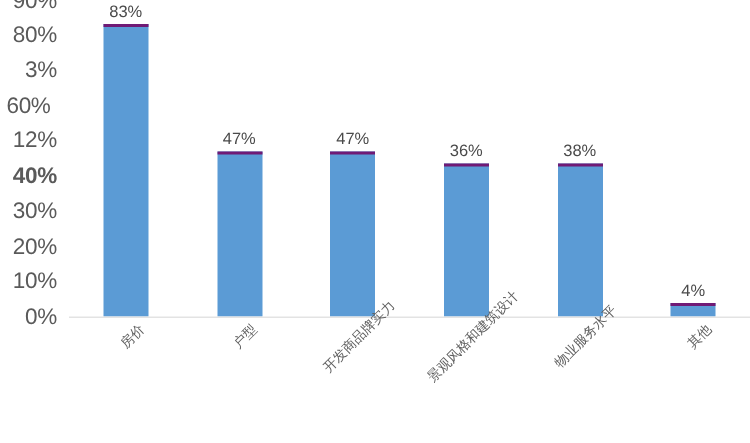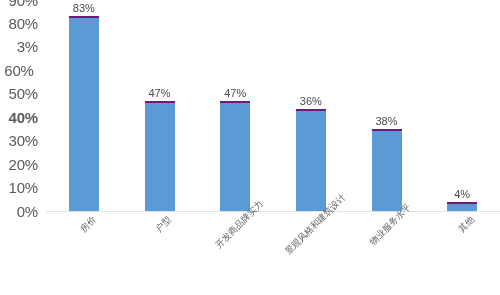--- a/index.html
+++ b/index.html
@@ -121,21 +121,21 @@
 </head>
 <body>
 
 <div id="chart-root">
 
   <div id="y-axis">
     <div class="y-tick" style="top: -5.5px;">90%</div>
     <div class="y-tick" style="top: 17.9444px;">80%</div>
     <div class="y-tick" style="top: 41.3889px;">3%</div>
     <div class="y-tick" style="top: 64.8333px; text-align: center;">60%</div>
-    <div class="y-tick" style="top: 88.2778px;">50%</div>
+    <div class="y-tick" style="top: 88.2778px;">12%</div>
     <div class="y-tick" style="top: 111.722px; font-weight: bold;">40%</div>
     <div class="y-tick" style="top: 135.167px;">30%</div>
     <div class="y-tick" style="top: 158.611px; margin-left: 16px;">20%</div>
     <div class="y-tick" style="top: 182.056px;">10%</div>
     <div class="y-tick" style="top: 205.5px;">0%</div>
   </div>
 
   <div id="plot-area">
     <div id="bars">
       <div class="bar-slot">
@@ -152,21 +152,21 @@
         <div class="bar" style="height: 110.189px;">
           <div class="bar-label" style="top: -16px;">47%</div>
         </div>
       </div>
       <div class="bar-slot">
         <div class="bar" style="height: 102px;">
           <div class="bar-label" style="top: -16px;">36%</div>
         </div>
       </div>
       <div class="bar-slot">
-        <div class="bar" style="height: 82px;">
+        <div class="bar" style="height: 102px;">
           <div class="bar-label" style="top: -16px;">38%</div>
         </div>
       </div>
       <div class="bar-slot">
         <div class="bar" style="height: 9.37778px;">
           <div class="bar-label" style="top: -16px;">4%</div>
         </div>
       </div>
     </div>
     <div id="baseline"></div>

